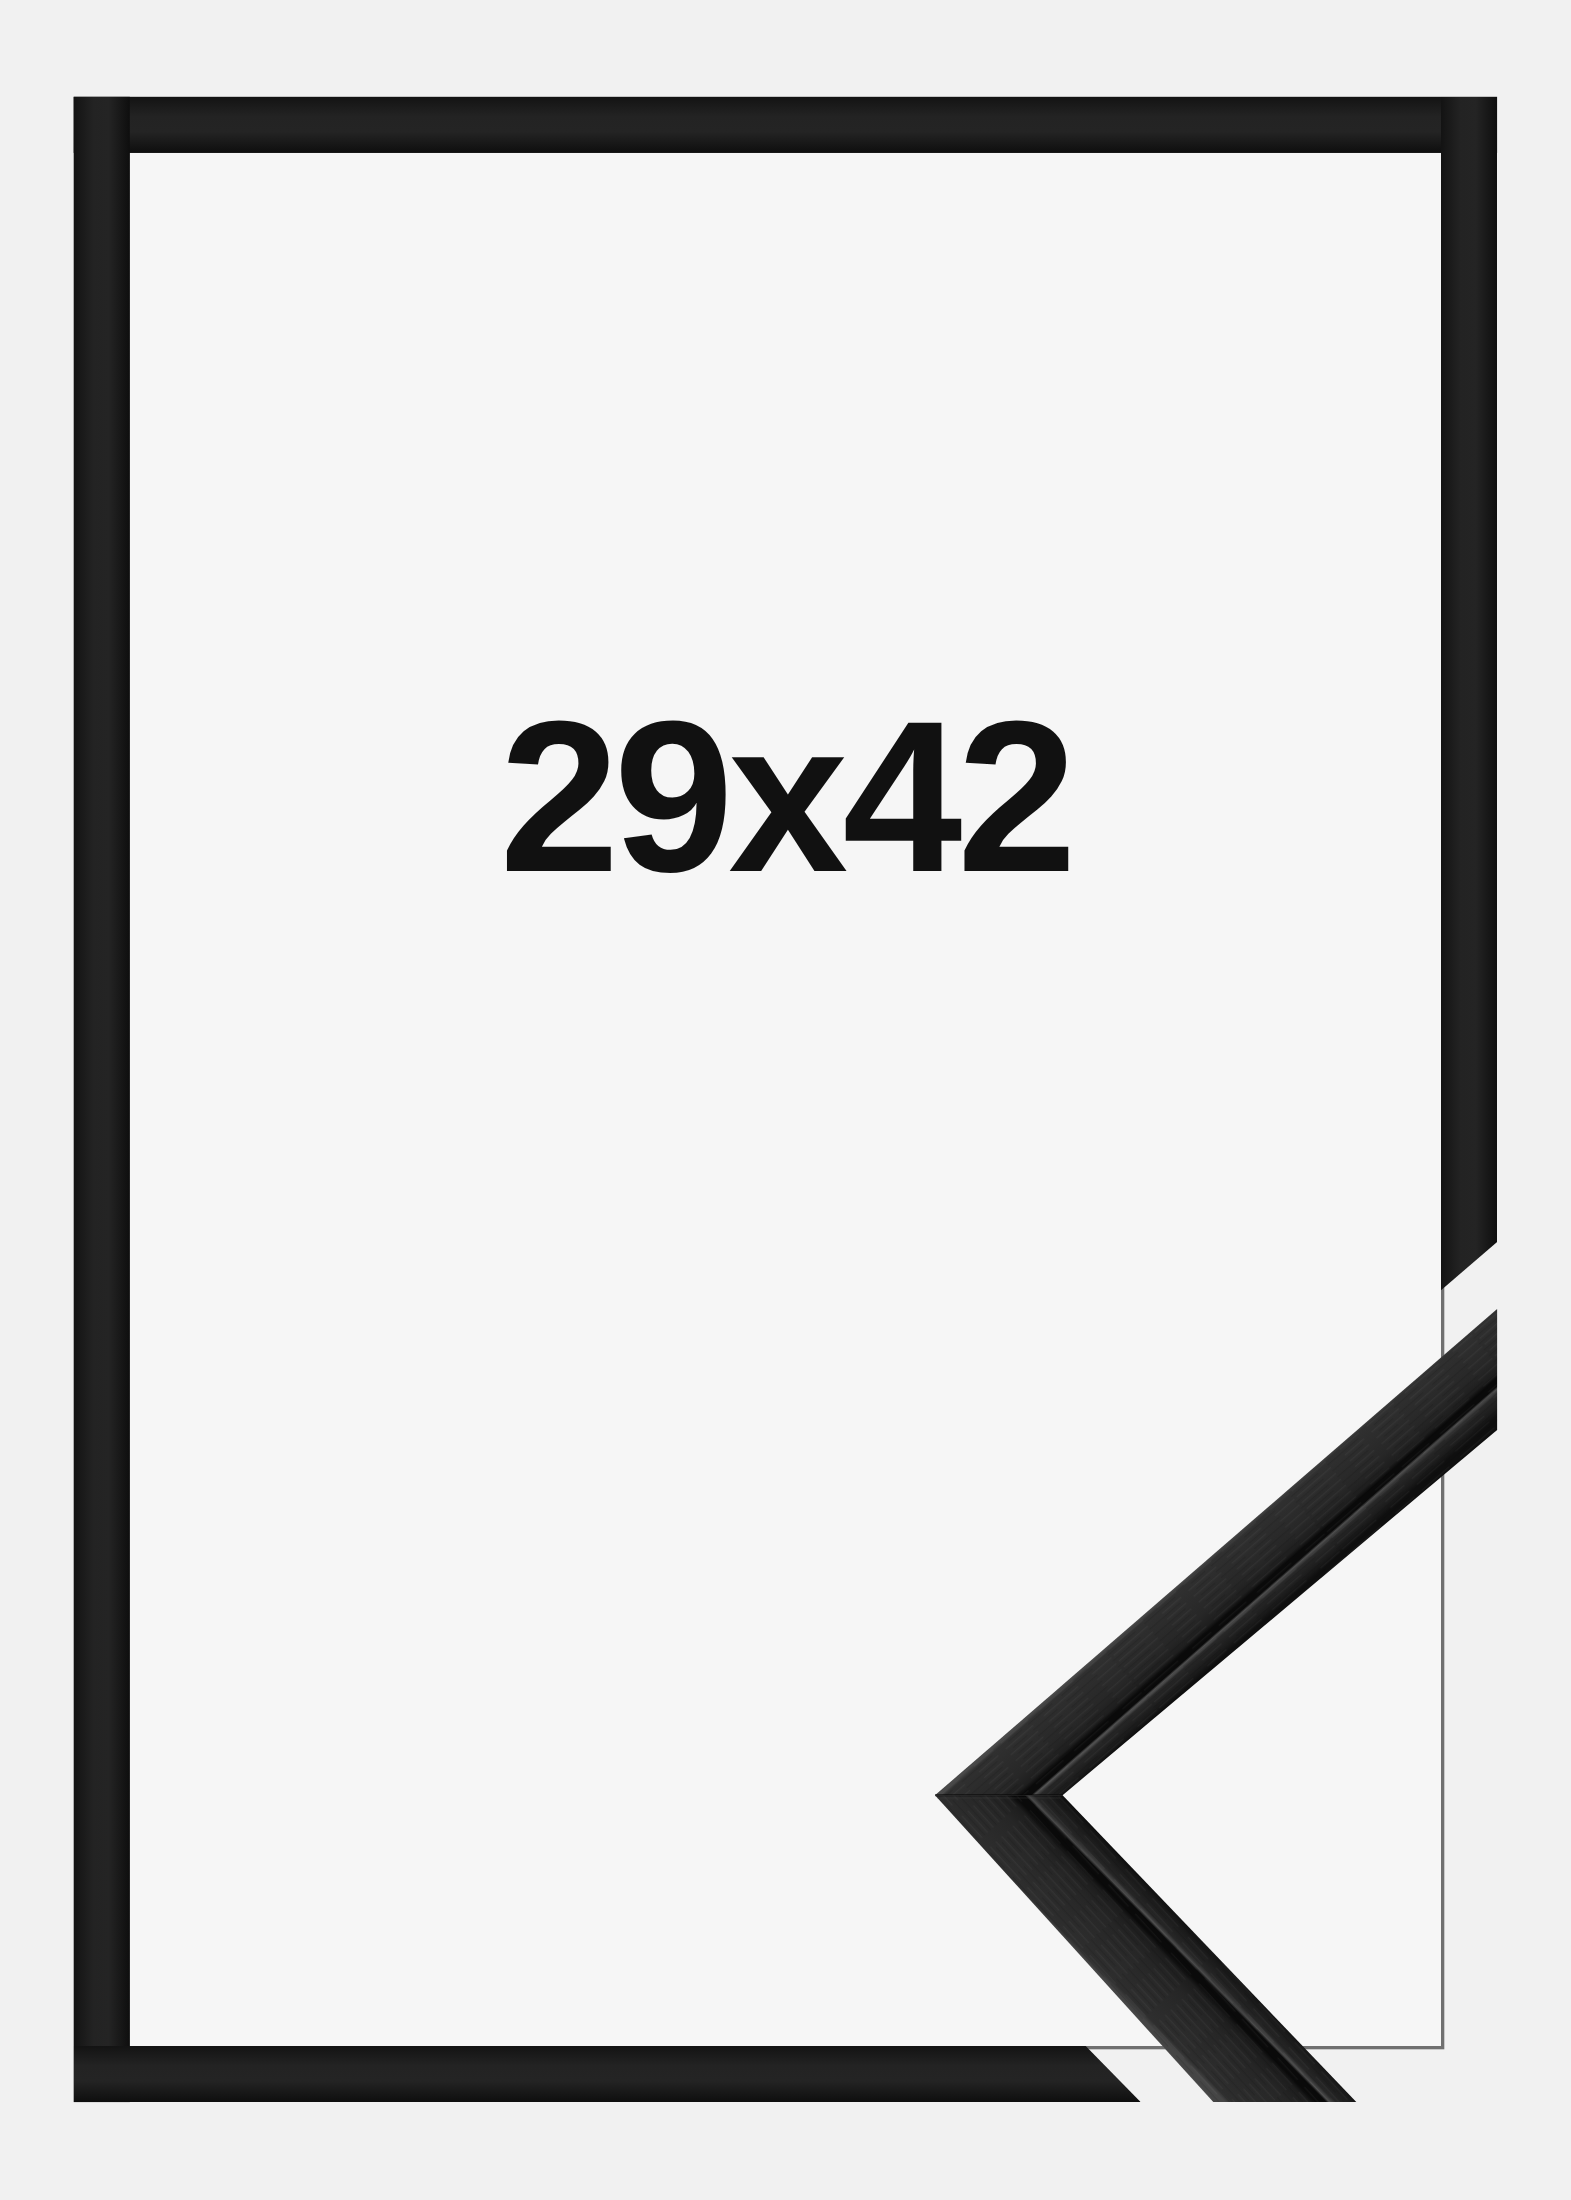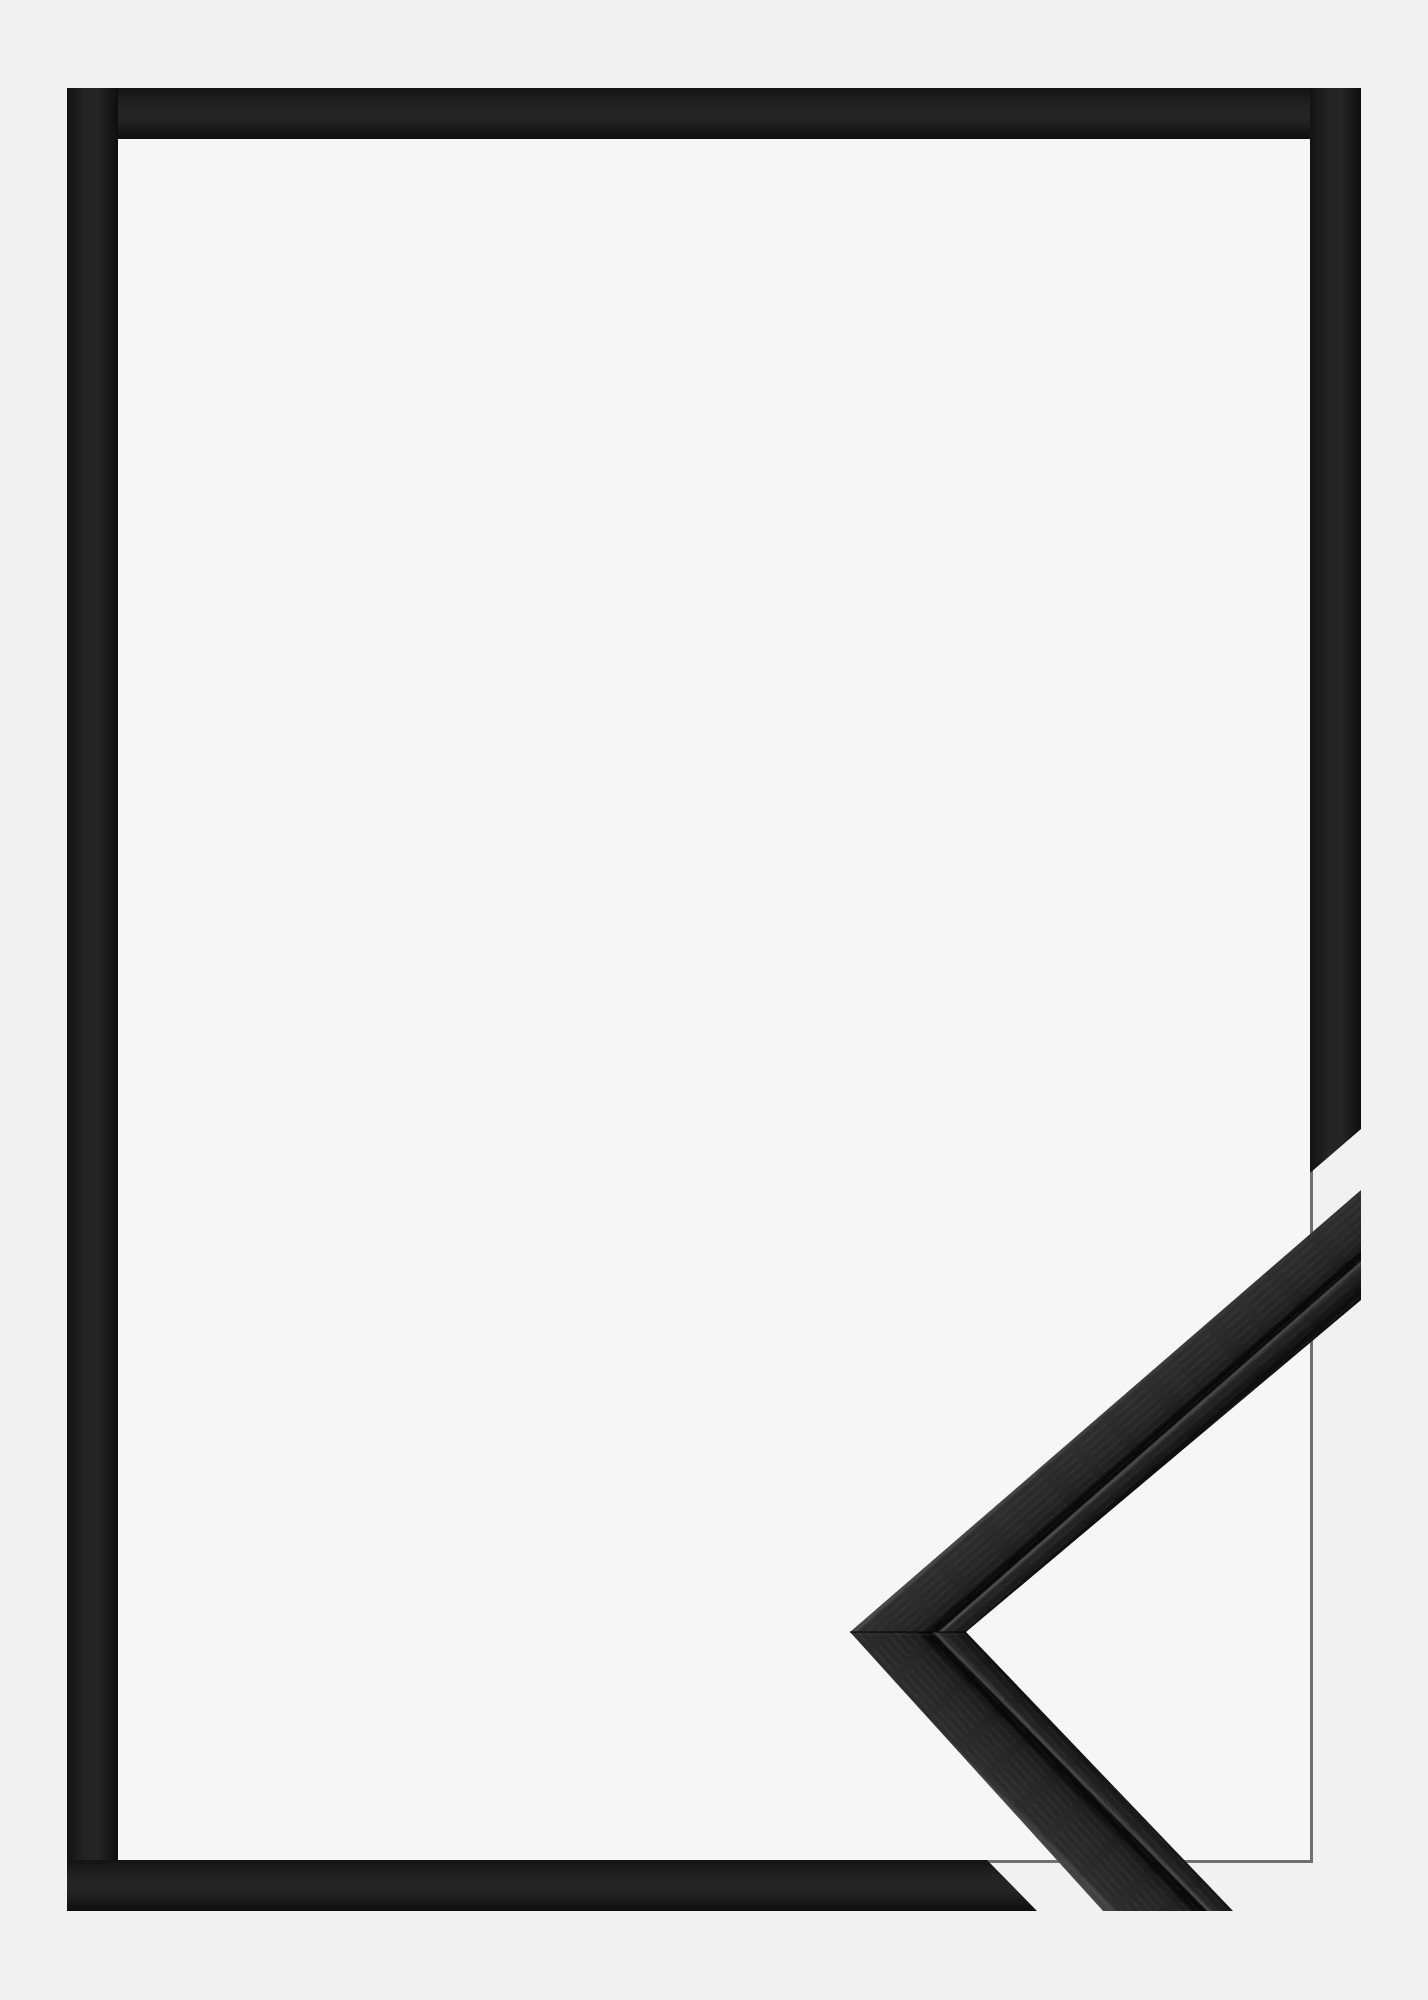--- a/index.html
+++ b/index.html
@@ -82,20 +82,21 @@
 <div class="stage">
 
   <div class="flat-frame">
     <div class="inner"></div>
     <div class="bar h top"></div>
     <div class="bar v left"></div>
     <div class="bar h bottom"></div>
     <div class="bar v right"></div>
   </div>
 
+  <div class="size-label">29x42</div>
 
   <svg class="closeup-svg" viewBox="0 0 1428 2000" xmlns="http://www.w3.org/2000/svg">
     <defs>
       <linearGradient id="gradU" gradientUnits="userSpaceOnUse" x1="1105" y1="1411" x2="1155" y2="1468">
         <stop offset="0" stop-color="#4a4a4a"></stop>
         <stop offset="0.05" stop-color="#303030"></stop>
         <stop offset="0.45" stop-color="#272727"></stop>
         <stop offset="0.60" stop-color="#1e1e1e"></stop>
         <stop offset="0.655" stop-color="#0a0a0a"></stop>
         <stop offset="0.73" stop-color="#0a0a0a"></stop>

